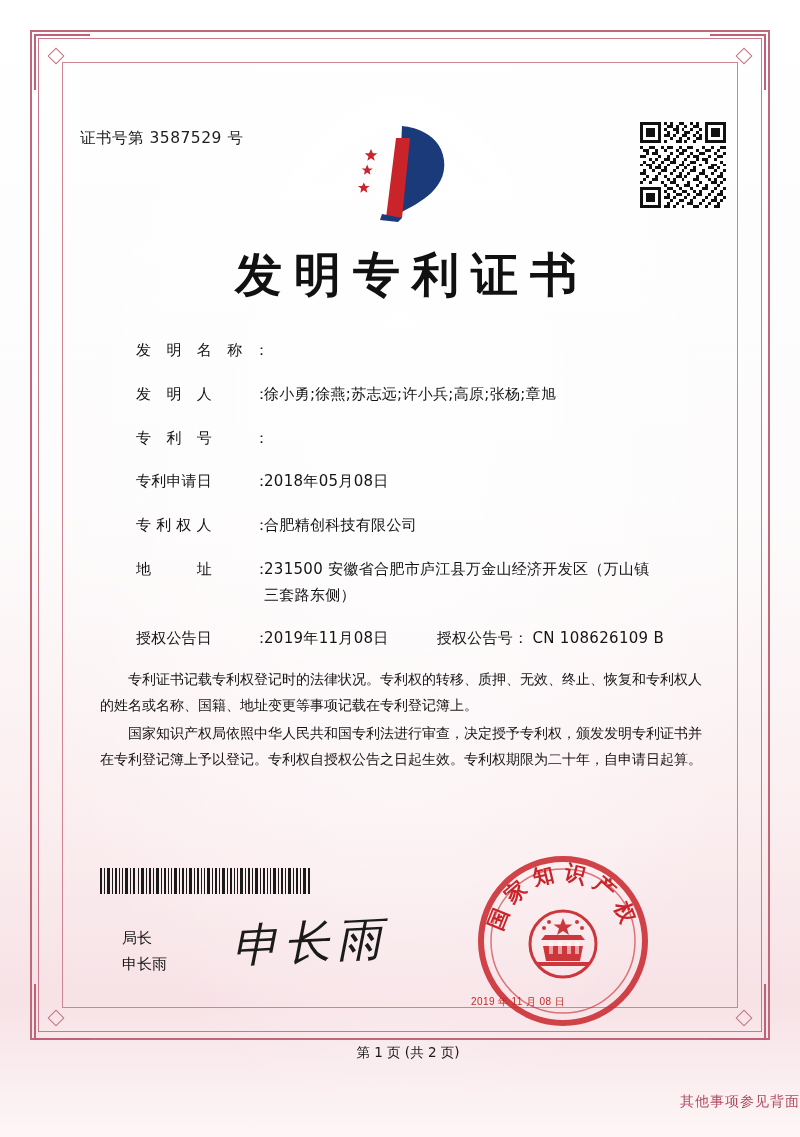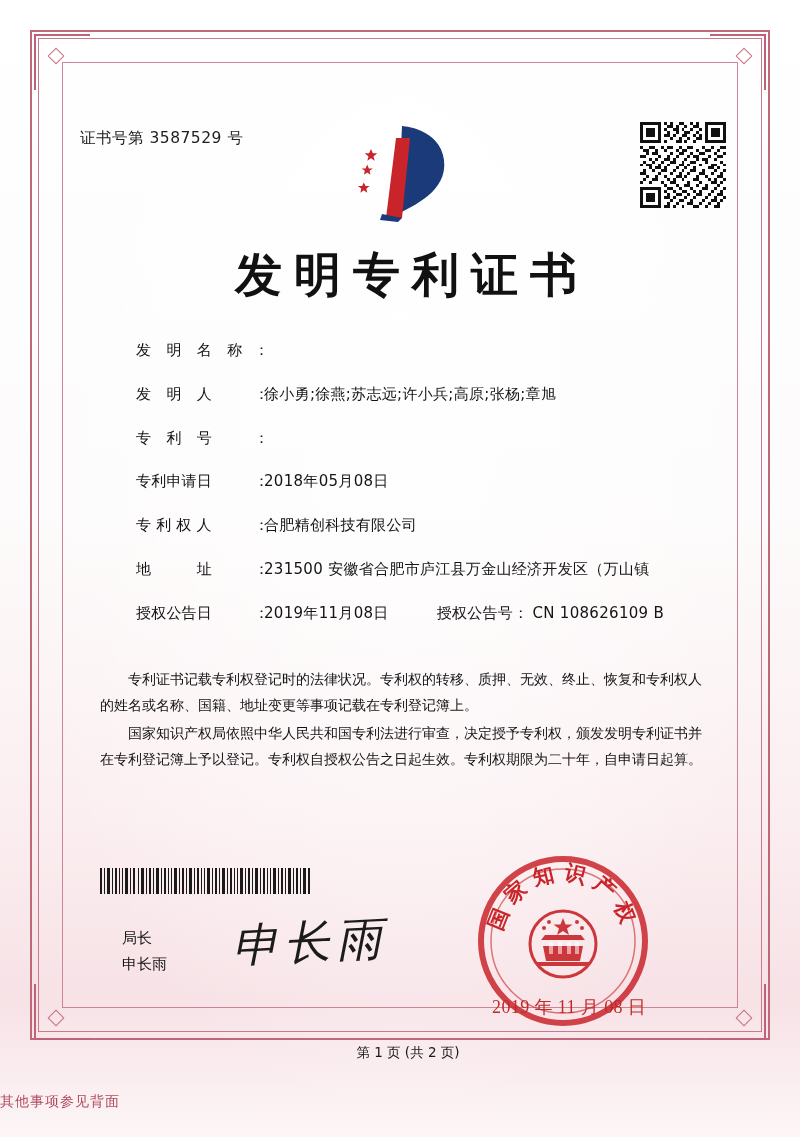--- a/index.html
+++ b/index.html
@@ -222,45 +222,45 @@
   
   .seal {
     position: absolute;
     left: 470px;
     top: 848px;
     width: 186px;
     height: 186px;
   }
   .seal-date {
     position: absolute;
-    left: 492px;
+    left: 471px;
     top: 995px;
-    font-size: 18px;
+    font-size: 10px;
     color: #c12a2a;
     letter-spacing: 0.4px;
-    font-family: Liberation Serif, serif;
+    font-family: Liberation Sans, sans-serif;
   }
 
   
   .page-footer {
     position: absolute;
     left: 16px;
     right: 0;
     top: 1044px;
     text-align: center;
     font-size: 13.5px;
     color: #1a1a1a;
     font-family: "DejaVu Sans", "Liberation Sans", sans-serif;
   }
   .back-note {
     position: absolute;
     left: 0;
     right: 0;
     top: 1093px;
-    text-align: left;
+    text-align: right;
     font-size: 14px;
     color: #b04a5e;
     letter-spacing: 1px;
     font-family: Liberation Mono, monospace;
   }
 </style>
 </head>
 <body>
 
 <div class="page">
@@ -523,20 +523,21 @@
     <div class="field-row">
       <span class="field-label">专 利 权 人</span>
       <span class="field-colon">：</span>
       <span class="field-value">合肥精创科技有限公司</span>
     </div>
     <div class="field-row">
       <span class="field-label">地　　　址</span>
       <span class="field-colon">：</span>
       <span class="field-value">
         <span>231500 安徽省合肥市庐江县万金山经济开发区（万山镇</span>
+        <span class="sub">三套路东侧）</span>
       </span>
     </div>
     <div class="field-row">
       <span class="field-label">授权公告日</span>
       <span class="field-colon">：</span>
       <span class="field-value">
         <span class="inline-pair">
           <span>2019年11月08日</span>
           <span class="second-label">授权公告号：</span>
           <span style="margin-left:4px;">CN 108626109 B</span>

